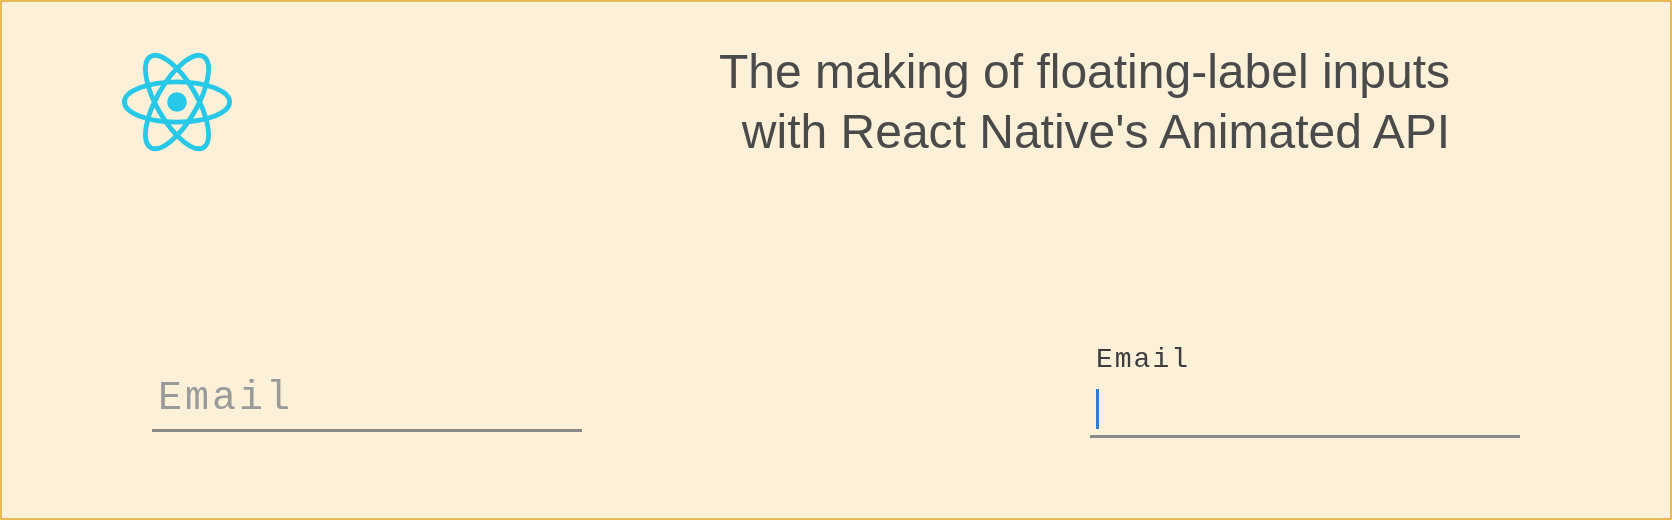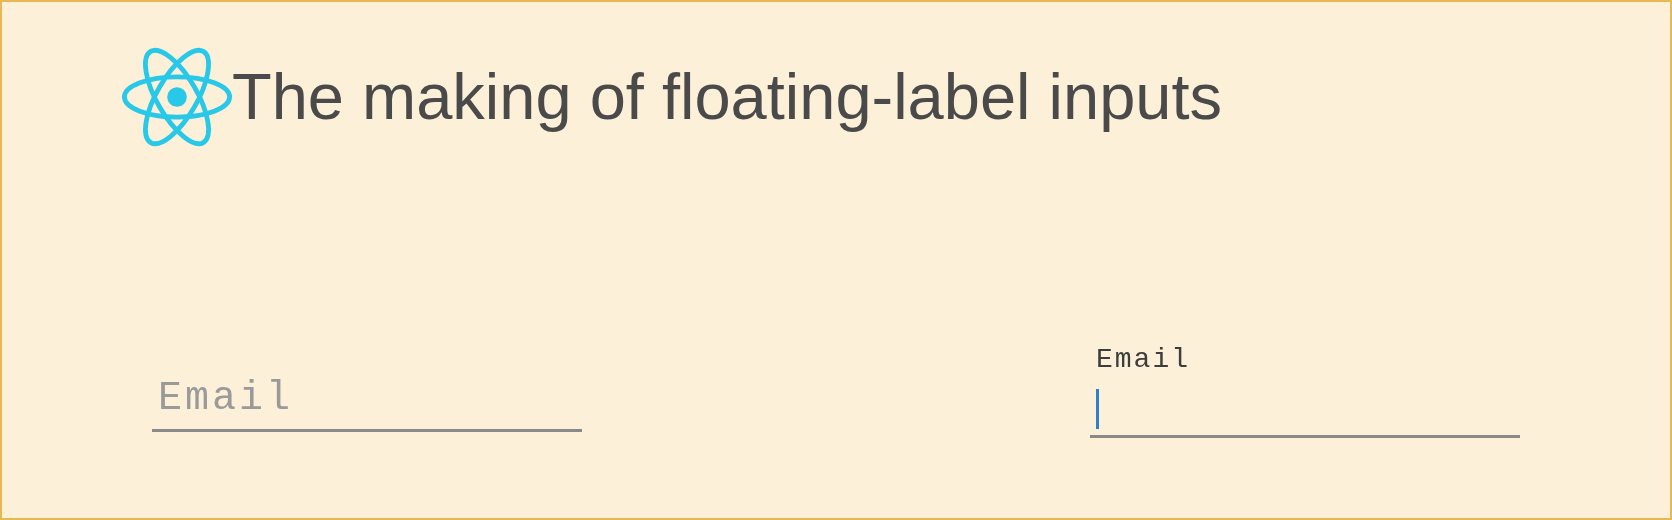--- a/index.html
+++ b/index.html
@@ -24,23 +24,23 @@
       width: 110px;
       height: 110px;
       flex-shrink: 0;
     }
     .react-logo svg {
       width: 100%;
       height: 100%;
     }
     .title {
       flex: 1;
-      text-align: left;
+      text-align: right;
       color: #4a4a4a;
-      font-size: 65px;
+      font-size: 48px;
       font-weight: 400;
       line-height: 1.25;
       padding-right: 100px;
     }
     .inputs-row {
       position: absolute;
       bottom: 80px;
       left: 0;
       right: 0;
       display: flex;
@@ -96,20 +96,21 @@
       <circle cx="0" cy="0" r="2.05" fill="#28c8e8"></circle>
       <g stroke="#28c8e8" stroke-width="1" fill="none">
         <ellipse rx="11" ry="4.2"></ellipse>
         <ellipse rx="11" ry="4.2" transform="rotate(60)"></ellipse>
         <ellipse rx="11" ry="4.2" transform="rotate(120)"></ellipse>
       </g>
     </svg>
   </div>
   <h1 class="title">
     <span>The making of floating-label inputs</span><br>
+    <span>with React Native's Animated API</span>
   </h1>
 </div>
 
 <div class="inputs-row">
   <div class="input-wrap">
     <div class="input-line">
       <span class="placeholder-label">Email</span>
     </div>
   </div>
   <div class="input-wrap right-input">

